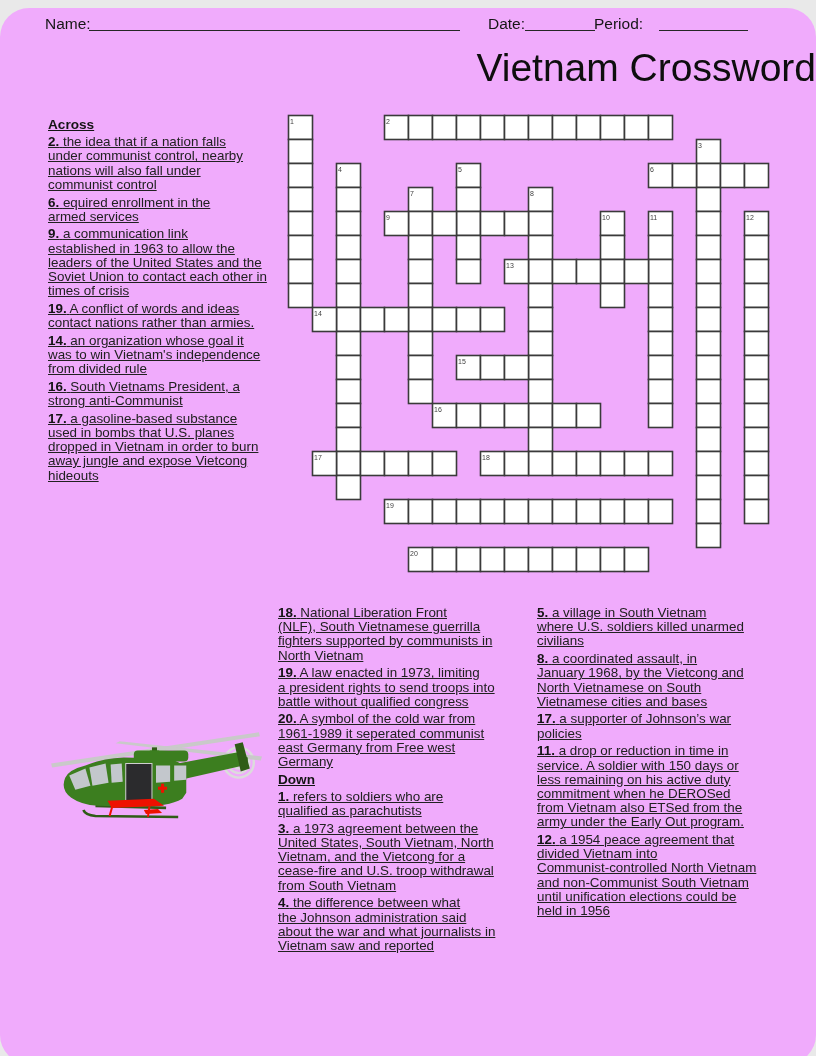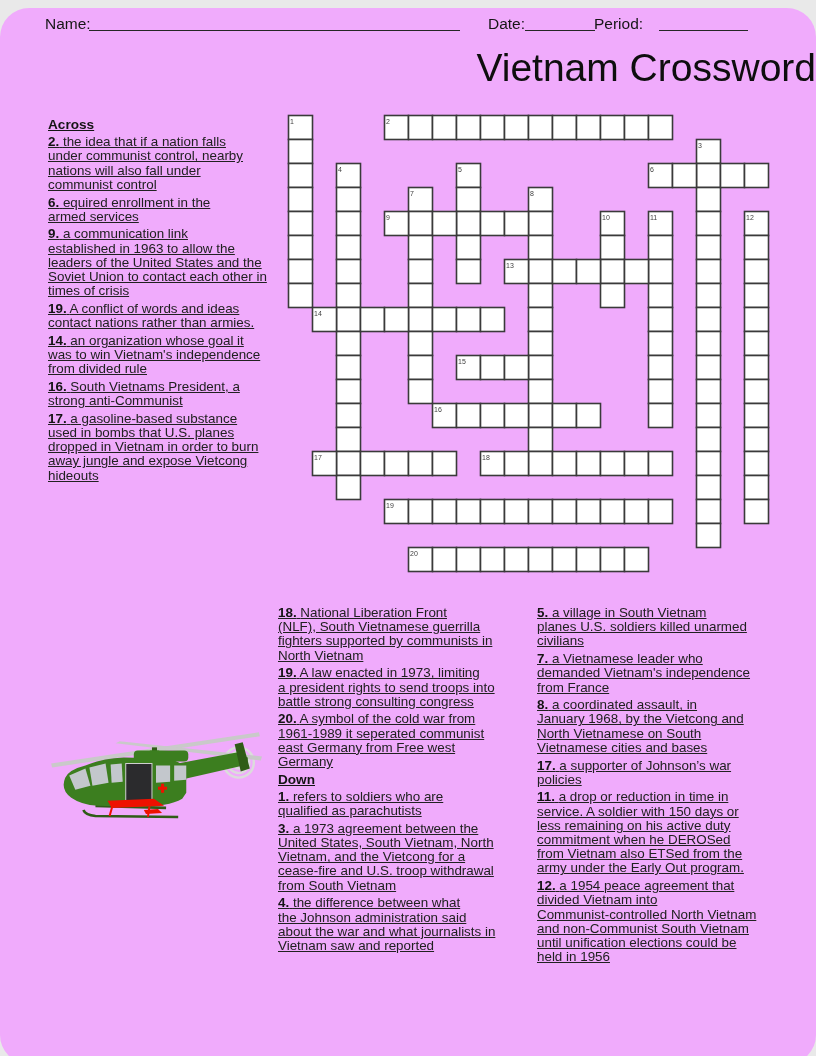--- a/index.html
+++ b/index.html
@@ -267,46 +267,43 @@
       </svg>
   </div>
 
   <div class="clue-col" id="col-middle">
     <div class="clue"><b class="cnum">18.</b> <span class="ctext">National Liberation Front
 (NLF), South Vietnamese guerrilla
 fighters supported by communists in
 North Vietnam</span></div>
     <div class="clue"><b class="cnum">19.</b> <span class="ctext">A law enacted in 1973, limiting
 a president rights to send troops into
-battle strong consulting congress</span></div>
+battle without qualified congress</span></div>
     <div class="clue"><b class="cnum">20.</b> <span class="ctext">A symbol of the cold war from
 1961-1989 it seperated communist
 east Germany from Free west
 Germany</span></div>
     <div class="clue-heading">Down</div>
     <div class="clue"><b class="cnum">1.</b> <span class="ctext">refers to soldiers who are
 qualified as parachutists</span></div>
     <div class="clue"><b class="cnum">3.</b> <span class="ctext">a 1973 agreement between the
 United States, South Vietnam, North
 Vietnam, and the Vietcong for a
 cease-fire and U.S. troop withdrawal
 from South Vietnam</span></div>
     <div class="clue"><b class="cnum">4.</b> <span class="ctext">the difference between what
 the Johnson administration said
 about the war and what journalists in
 Vietnam saw and reported</span></div>
   </div>
 
   <div class="clue-col" id="col-right">
     <div class="clue"><b class="cnum">5.</b> <span class="ctext">a village in South Vietnam
-planes U.S. soldiers killed unarmed
+where U.S. soldiers killed unarmed
 civilians</span></div>
-    <div class="clue"><b class="cnum">7.</b> <span class="ctext">a Vietnamese leader who
-demanded Vietnam's independence
-from France</span></div>
     <div class="clue"><b class="cnum">8.</b> <span class="ctext">a coordinated assault, in
 January 1968, by the Vietcong and
 North Vietnamese on South
 Vietnamese cities and bases</span></div>
     <div class="clue"><b class="cnum">17.</b> <span class="ctext">a supporter of Johnson’s war
 policies</span></div>
     <div class="clue"><b class="cnum">11.</b> <span class="ctext">a drop or reduction in time in
 service. A soldier with 150 days or
 less remaining on his active duty
 commitment when he DEROSed

